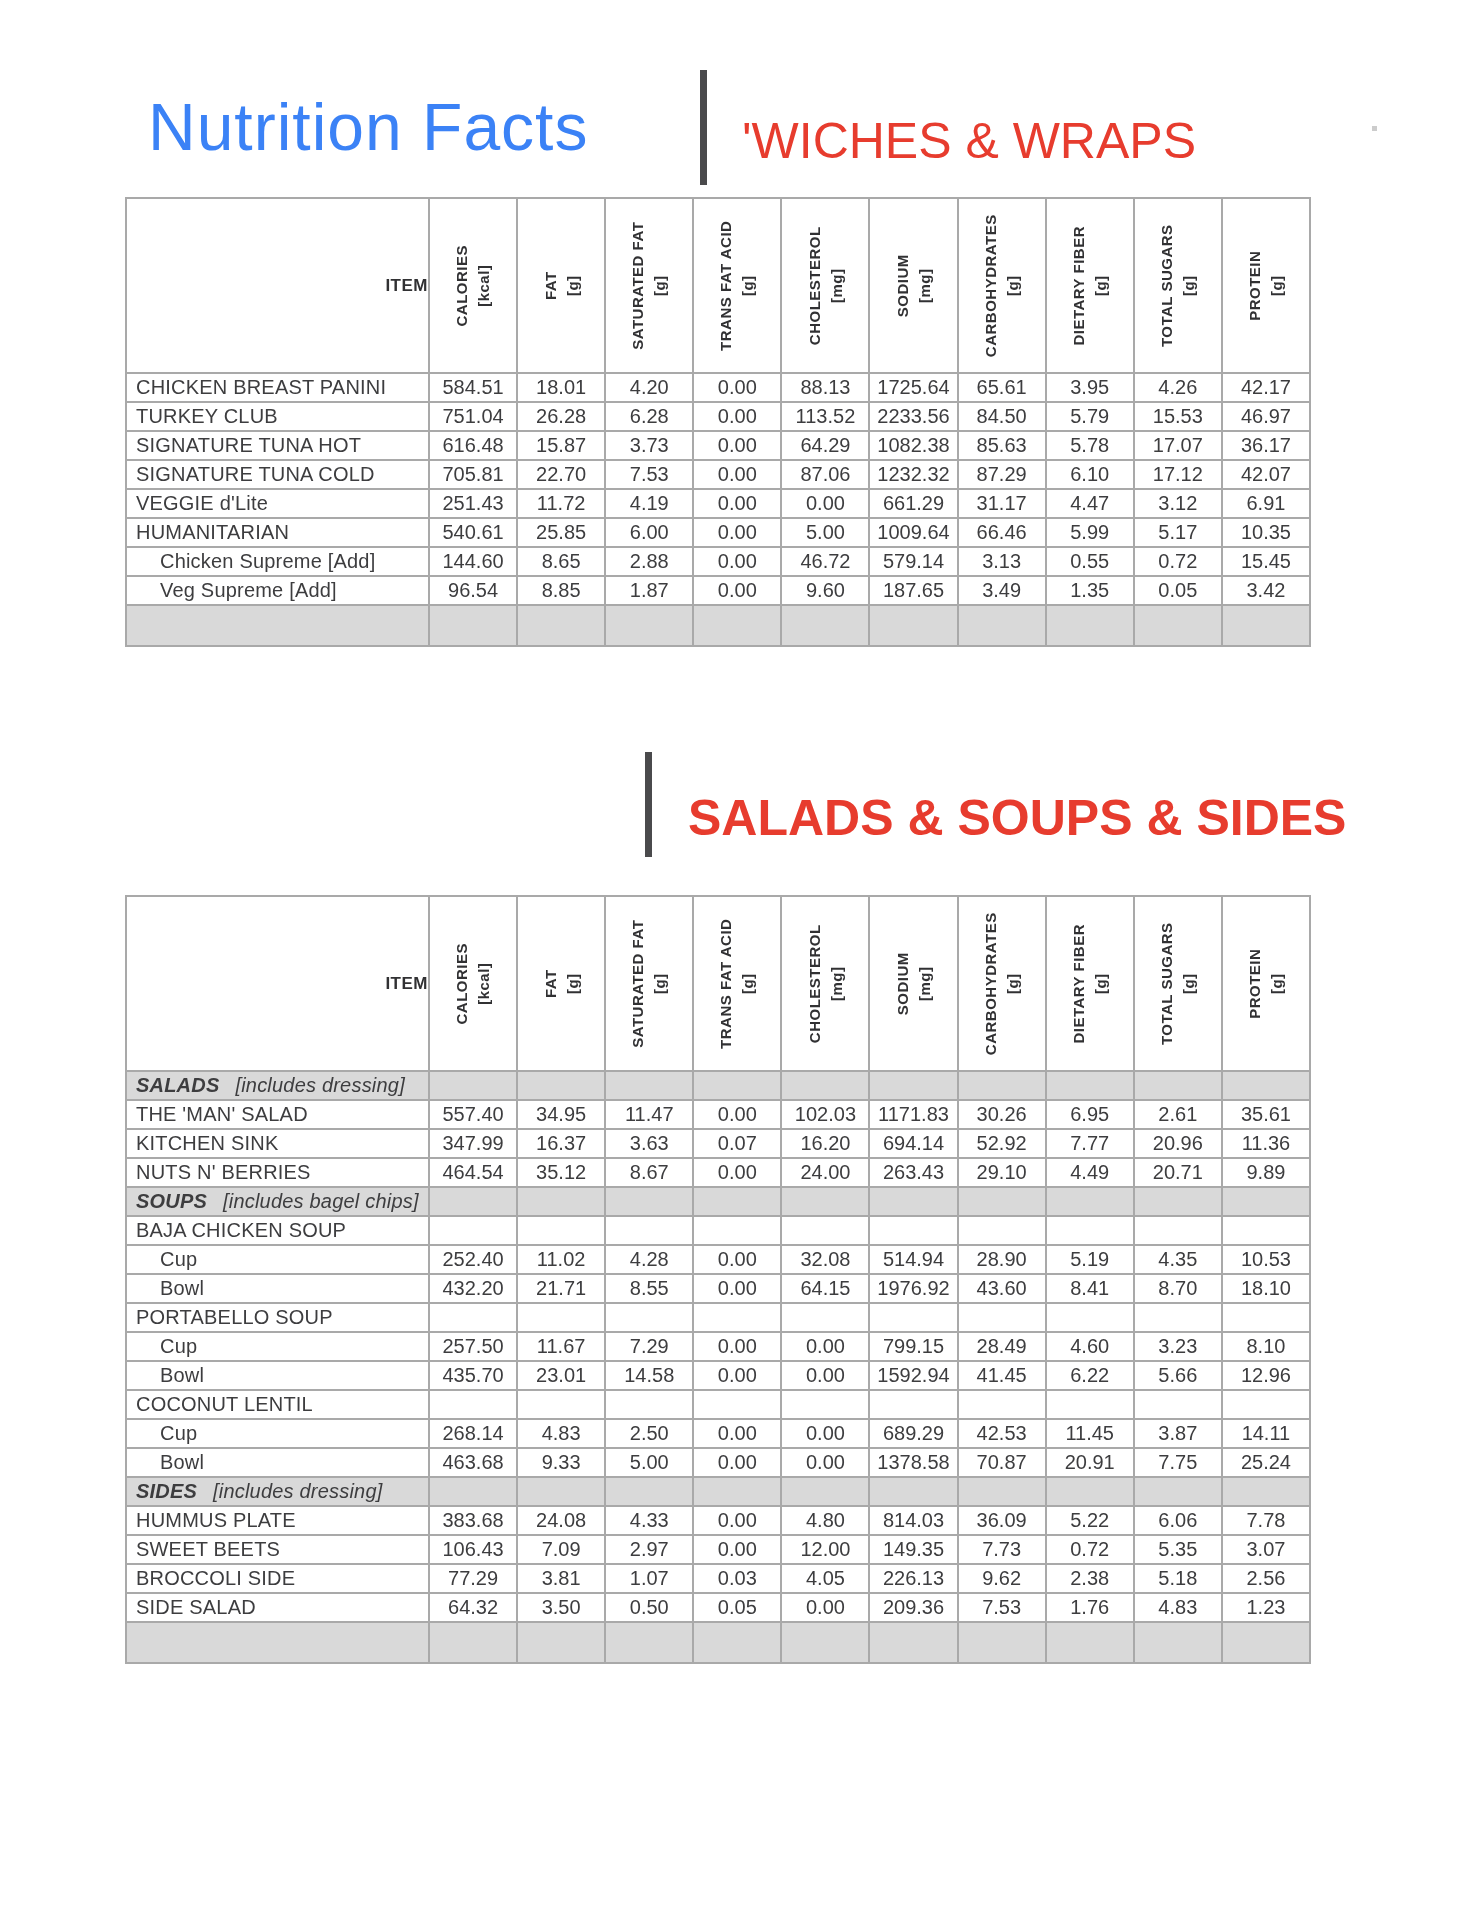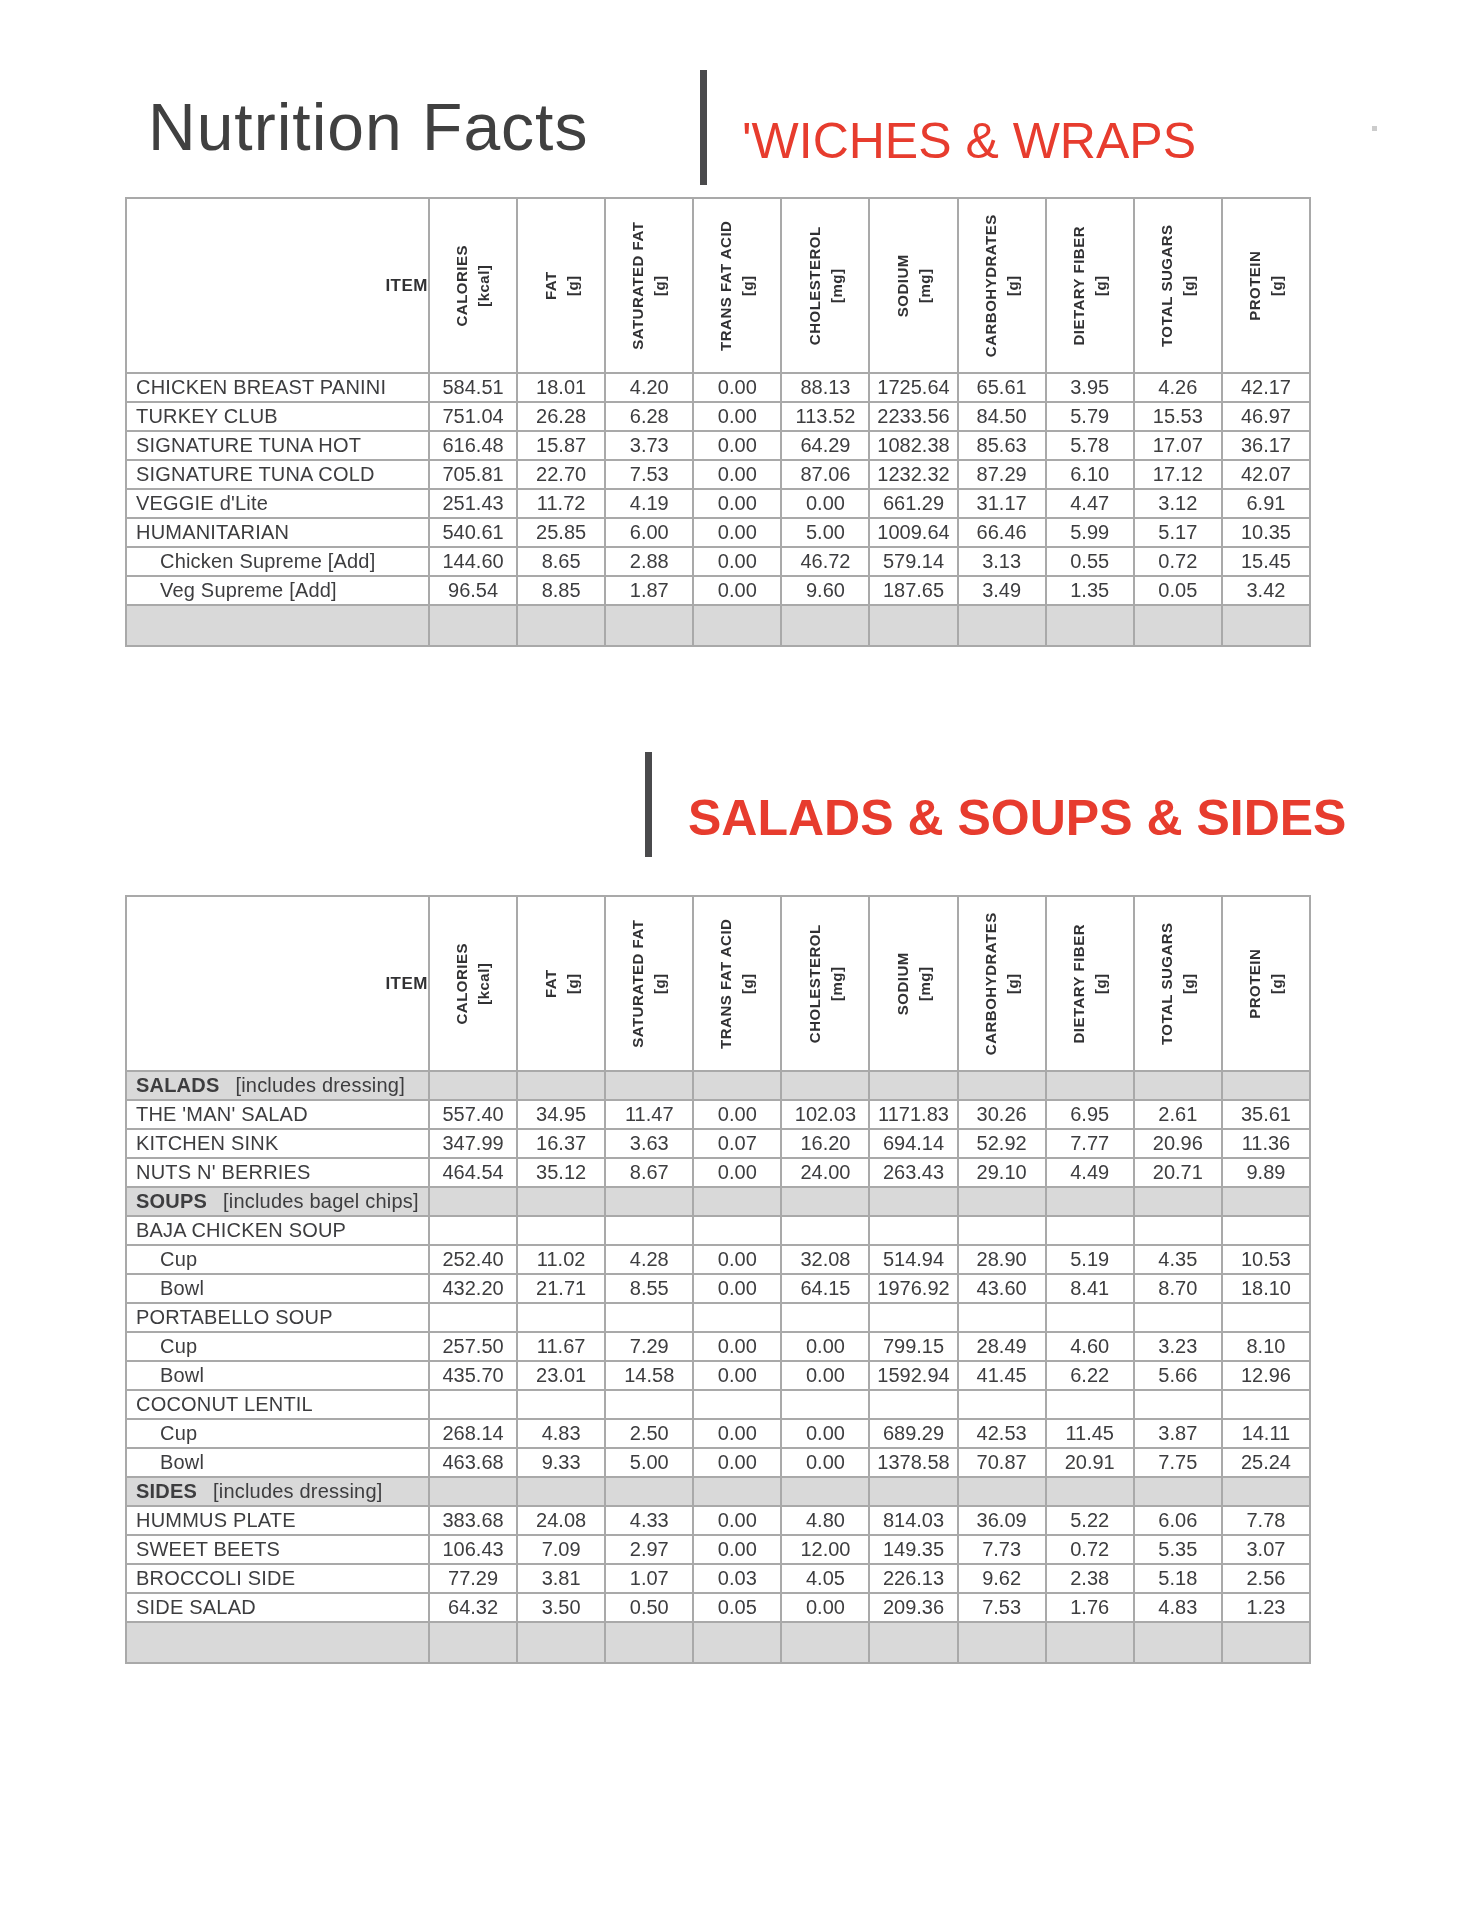--- a/index.html
+++ b/index.html
@@ -14,21 +14,21 @@
   }
 
   
   .masthead-title {
     position:absolute;
     left:148px; top:94px;
     font-size:66px;
     line-height:1.0;
     font-weight:400;
     letter-spacing:1px;
-    color:#404040;
+    color:#3b82f6;
   }
   .divider-bar-1 {
     position:absolute;
     left:700px; top:70px;
     width:7px; height:115px;
     background:#4a4a4c;
   }
   .section-heading-1 {
     position:absolute;
     left:742px; top:116px;
@@ -111,21 +111,21 @@
     text-align:left;
     letter-spacing:0.2px;
     white-space:nowrap;
   }
   td.item-cell .indent { padding-left:24px; display:inline-block; }
   td.value-cell {
     text-align:center;
     font-size:20px;
     color:#3d3d3f;
   }
-  tr.row-section td { background:#d9d9d9; }
+  tr.row-section td { background:#d9d9d9;font-style:italic; }
   tr.row-filler td  { background:#d9d9d9; }
   .sec-name { font-weight:700; }
   .sec-note { margin-left:16px; font-weight:400; }
 </style>
 </head>
 <body>
 
 <div class="page">
 
   <div class="masthead-title">Nutrition Facts</div>

